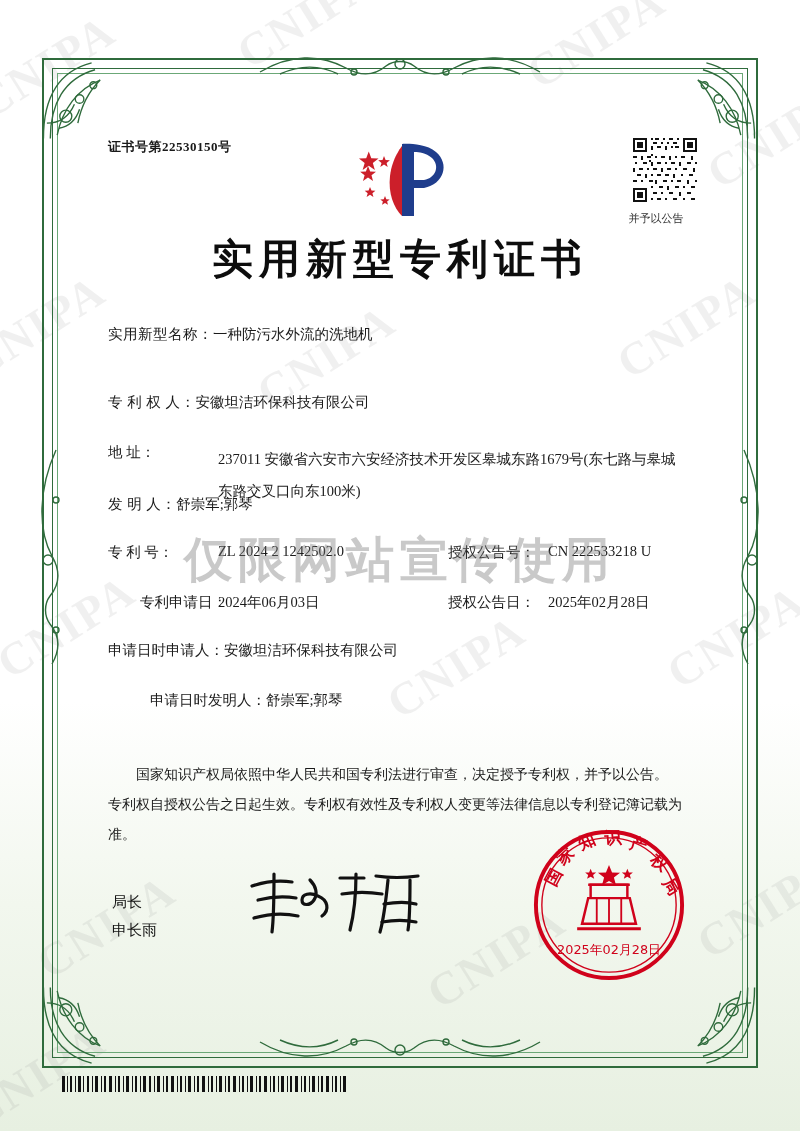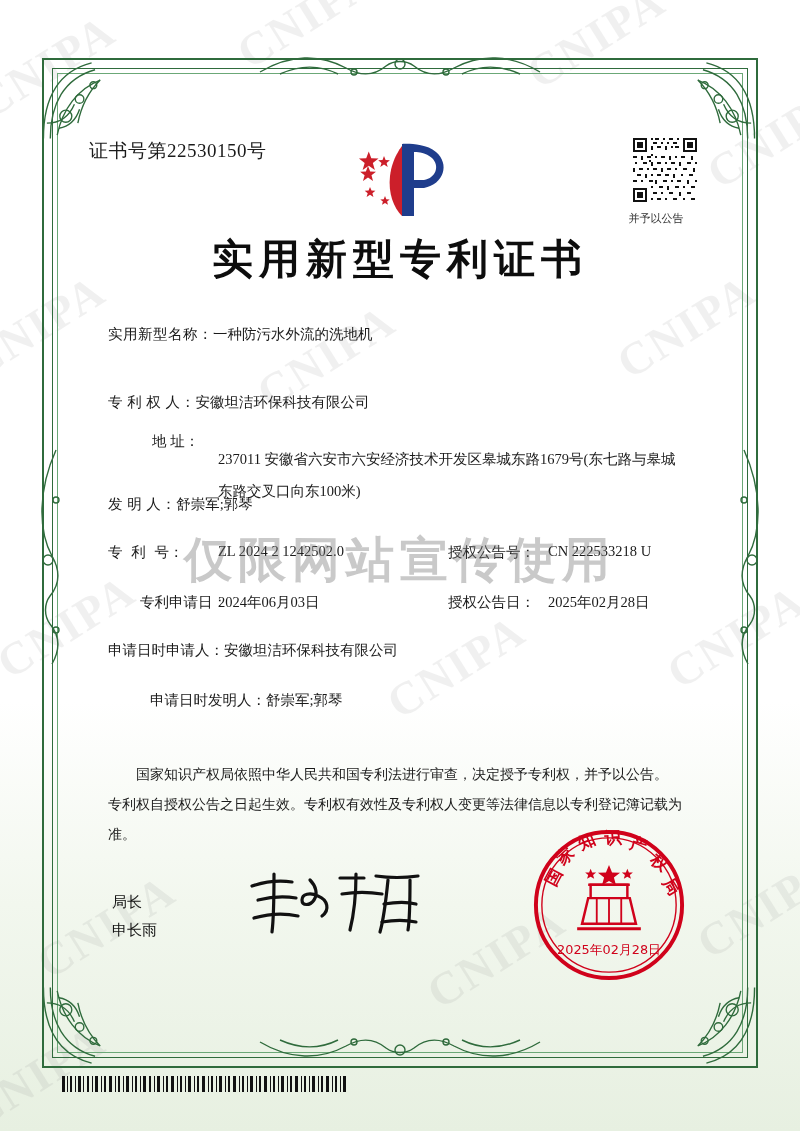--- a/index.html
+++ b/index.html
@@ -92,25 +92,26 @@
   .edge-right { left: 730px; top: 440px; width: 34px; height: 240px; transform: scaleX(-1); }
 
   
   .content {
     position: absolute;
     left: 0; top: 0; right: 0; bottom: 0;
   }
 
   .cert-no {
     position: absolute;
-    left: 89px;
+    left: 108px;
     top: 138px;
-    font-size: 19px;
+    font-size: 13px;
     letter-spacing: 0.5px;
     color: #1a1a1a;
+    font-weight: bold;
   }
 
   .logo {
     position: absolute;
     left: 340px;
     top: 132px;
     width: 130px;
     height: 90px;
   }
   .logo svg { display: block; width: 100%; height: 100%; }
@@ -161,25 +162,25 @@
   .f-label {
     display: inline-block;
     white-space: nowrap;
   }
   .f-value {
     display: inline;
   }
 
   .line-name   { position: absolute; left: 0;   top: 0;   }
   .line-owner  { position: absolute; left: 0;   top: 68px; }
-  .line-addr-l { position: absolute; left: 0;   top: 107px; margin-left: 44px; }
+  .line-addr-l { position: absolute; left: 0;   top: 118px; }
   .line-addr-v { position: absolute; left: 110px; top: 118px; width: 470px; line-height: 32px; }
   .line-inv    { position: absolute; left: 0;   top: 170px; }
 
-  .line-patno-l  { position: absolute; left: 0;    top: 218px; font-family: Liberation Mono, monospace; }
+  .line-patno-l  { position: absolute; left: 0;    top: 218px; }
   .line-patno-v  { position: absolute; left: 110px; top: 218px; }
   .line-pubno-l  { position: absolute; left: 340px; top: 218px; }
   .line-pubno-v  { position: absolute; left: 440px; top: 218px; }
   .line-appdt-l  { position: absolute; left: 0;    top: 268px; margin-left: 32px; }
   .line-appdt-v  { position: absolute; left: 110px; top: 268px; }
   .line-pubdt-l  { position: absolute; left: 340px; top: 268px; }
   .line-pubdt-v  { position: absolute; left: 440px; top: 268px; }
 
   .line-appr   { position: absolute; left: 0; top: 316px; }
   .line-appi   { position: absolute; left: 0; top: 366px; margin-left: 42px; }

